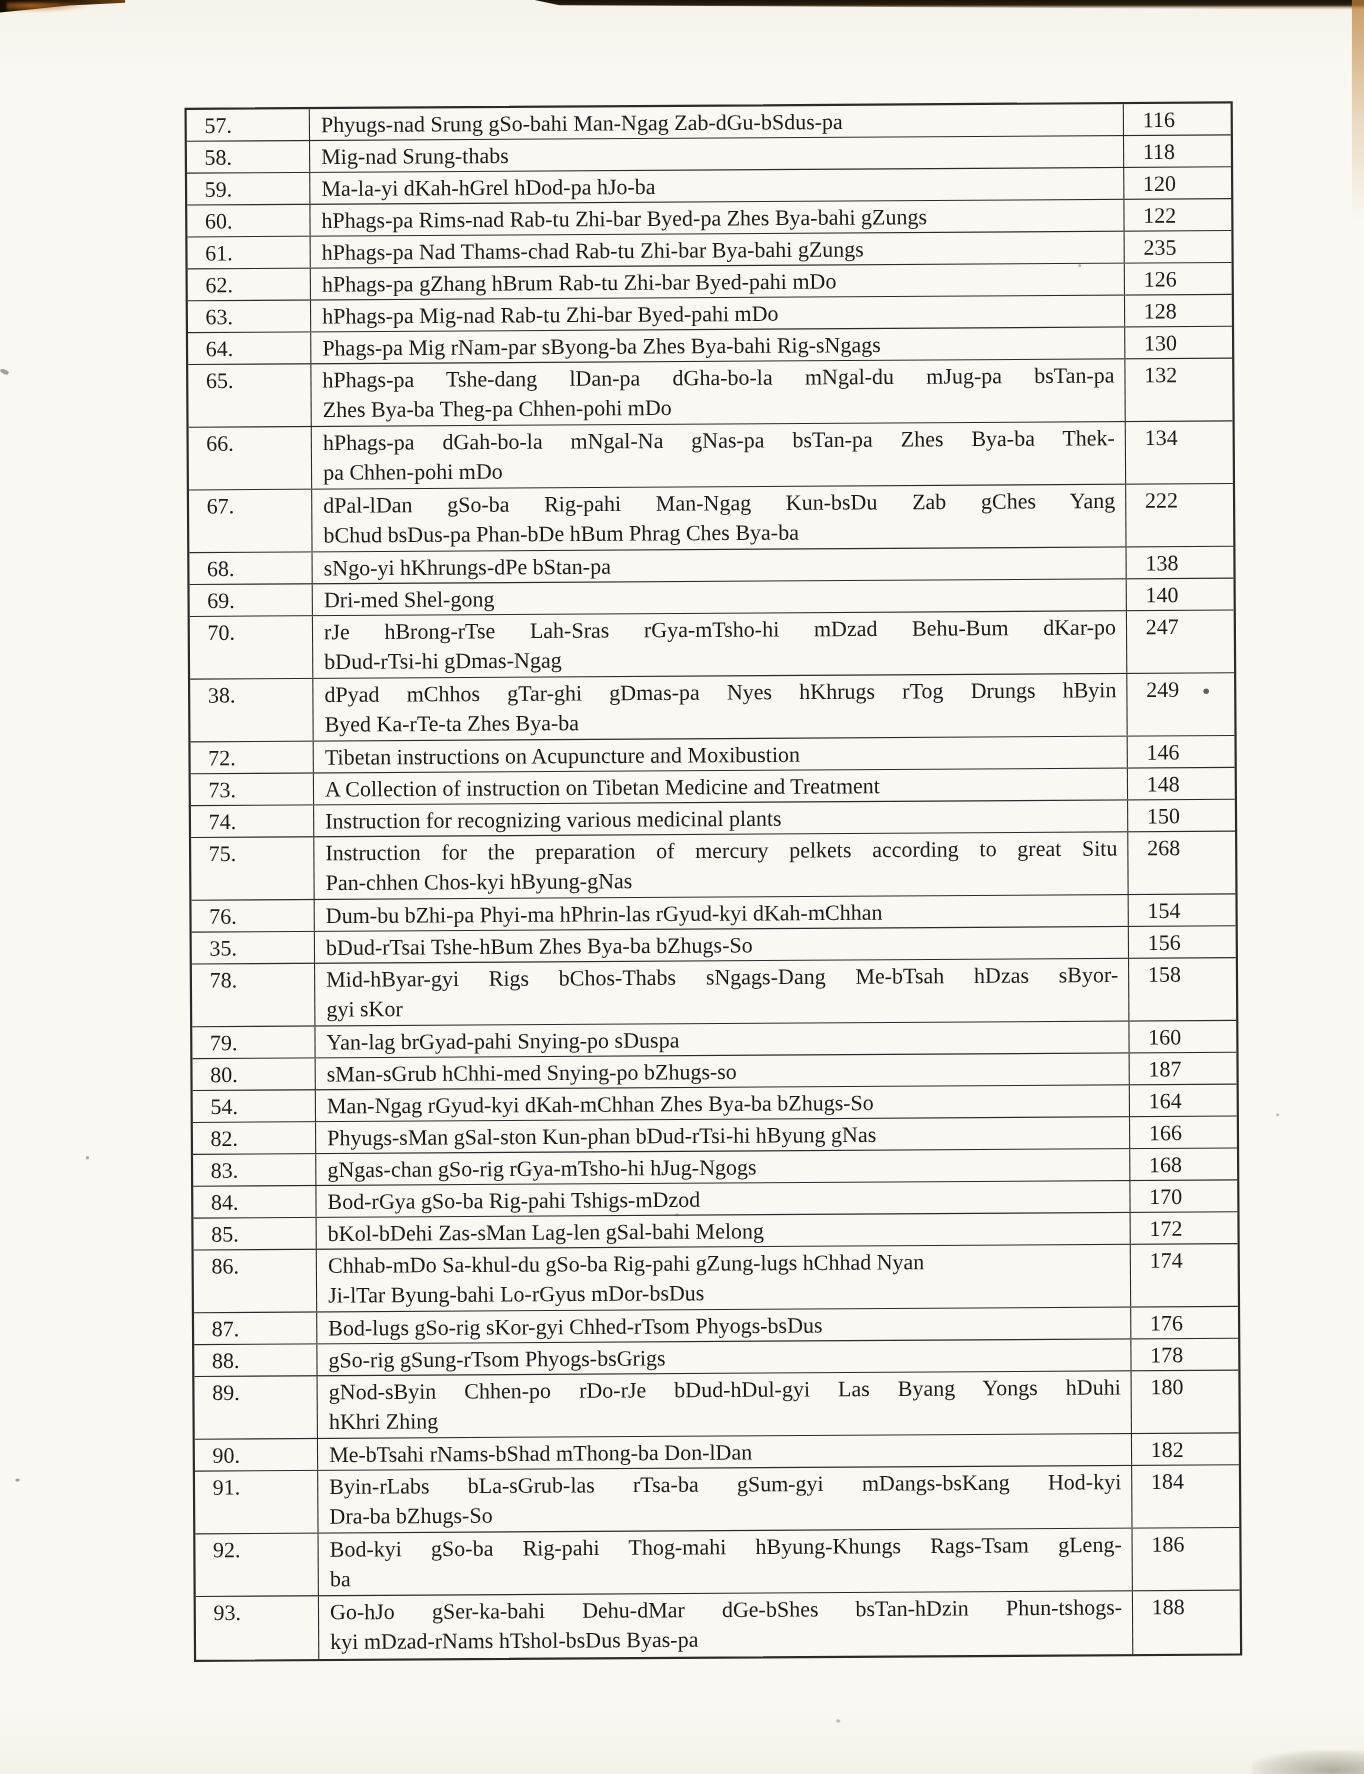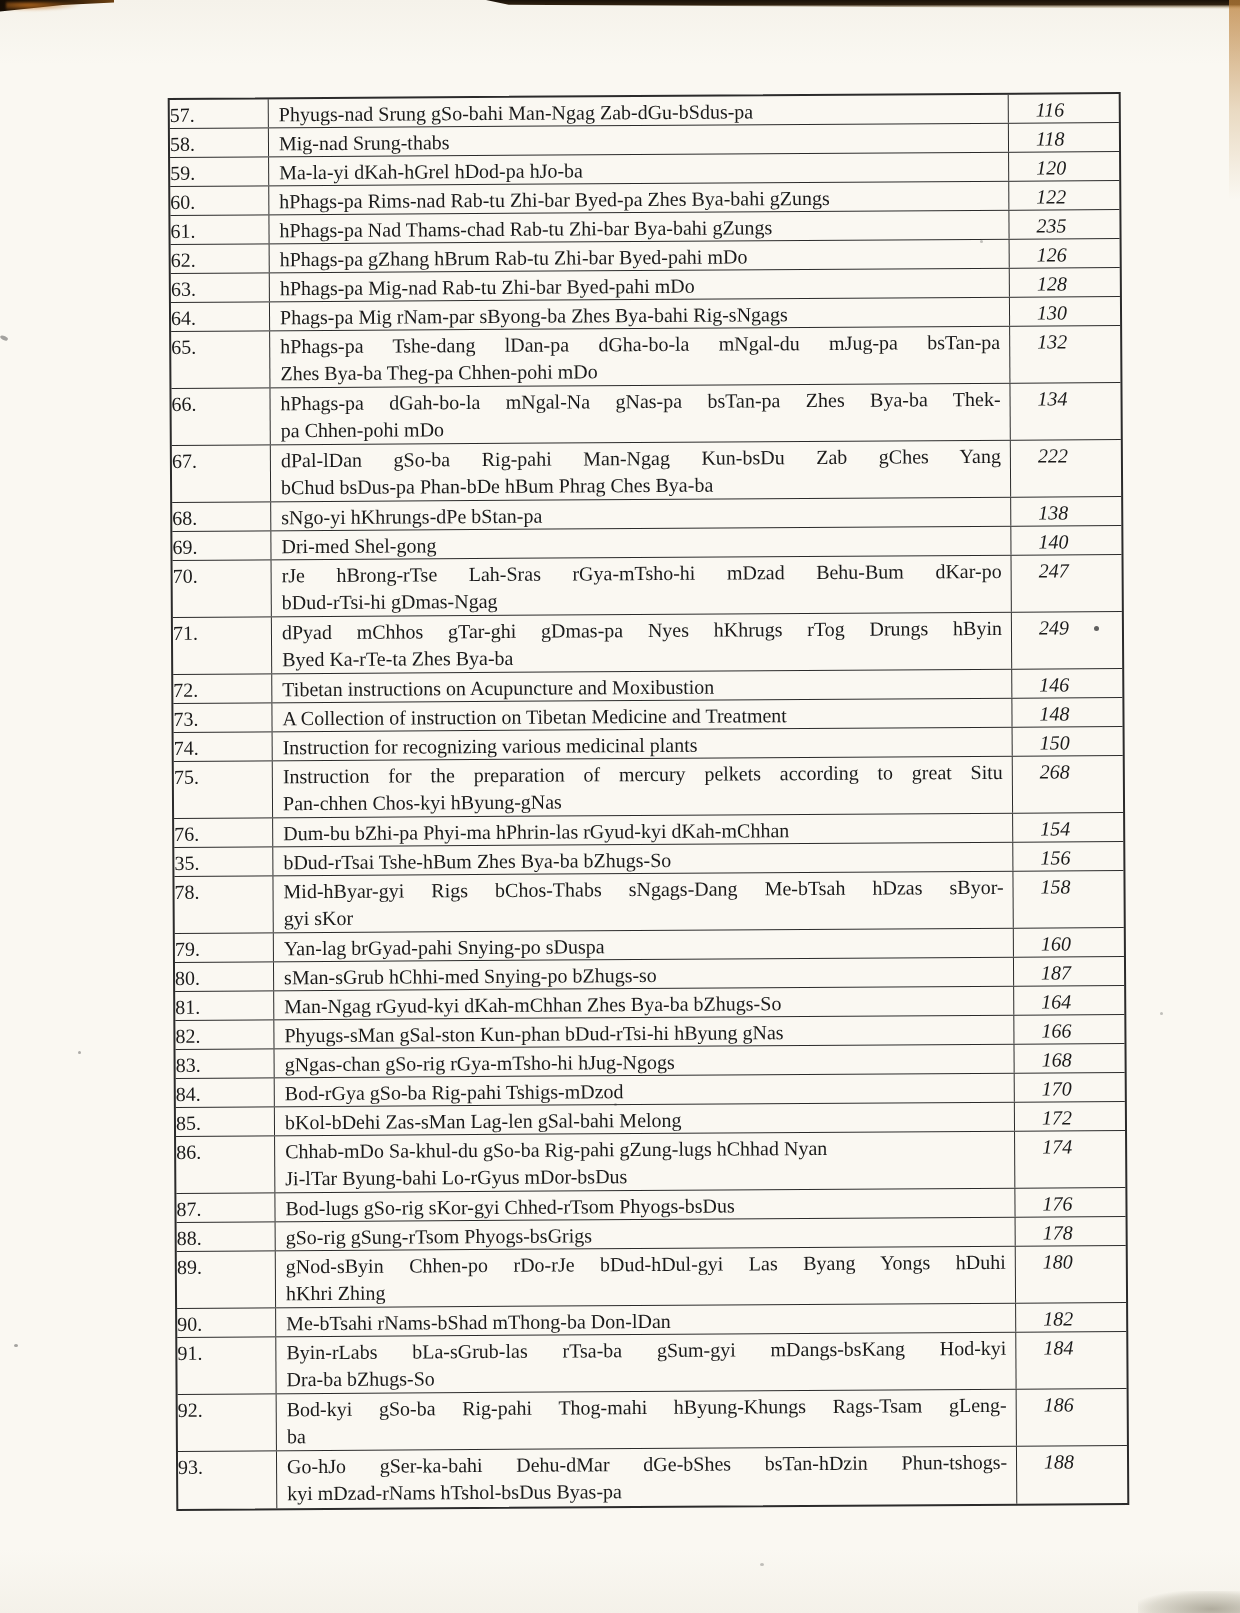--- a/index.html
+++ b/index.html
@@ -55,23 +55,23 @@
     transform:rotate(-0.35deg);
     transform-origin:50% 50%;
     box-sizing:border-box;
     background:transparent;
   }
   .row{display:flex;box-sizing:border-box;border-bottom:1.6px solid var(--line);}
   .row:last-child{border-bottom:none;}
   .r1{height:29px;}
   .r2{height:57px;}
   .cell{box-sizing:border-box;padding-top:2px;font-size:20px;line-height:26.5px;overflow:visible;}
-  .cell-no{width:99px;border-right:1.7px solid var(--line);padding-left:0;}
+  .cell-no{width:112px;border-right:1.7px solid var(--line);padding-left:16px;}
   .cell-title{width:740px;border-right:1.7px solid var(--line);padding-left:10px;padding-right:9px;}
-  .cell-page{flex:1;padding-left:27px;font-style:italic;}
+  .cell-page{flex:1;padding-left:17px;}
   .line{white-space:normal;}
   .line.justified{text-align:justify;text-align-last:justify;-moz-text-align-last:justify;}
 </style>
 </head>
 <body>
 
 <div class="art art-top-left"></div>
 <div class="art art-top-left-glow"></div>
 <div class="art art-top-band"></div>
 <div class="art art-right-streak"></div>
@@ -196,21 +196,21 @@
   <div class="row r2">
     <div class="cell cell-no">70.</div>
     <div class="cell cell-title">
         <div class="line justified">rJe hBrong-rTse Lah-Sras rGya-mTsho-hi mDzad Behu-Bum dKar-po</div>
         <div class="line">bDud-rTsi-hi gDmas-Ngag</div>
       </div>
     <div class="cell cell-page">247</div>
   </div>
 
   <div class="row r2">
-    <div class="cell cell-no">71.</div>
+    <div class="cell cell-no">38.</div>
     <div class="cell cell-title">
         <div class="line justified">dPyad mChhos gTar-ghi gDmas-pa Nyes hKhrugs rTog Drungs hByin</div>
         <div class="line">Byed Ka-rTe-ta Zhes Bya-ba</div>
       </div>
     <div class="cell cell-page">249</div>
   </div>
 
   <div class="row r1">
     <div class="cell cell-no">72.</div>
     <div class="cell cell-title">
@@ -279,21 +279,21 @@
 
   <div class="row r1">
     <div class="cell cell-no">80.</div>
     <div class="cell cell-title">
         <div class="line">sMan-sGrub hChhi-med Snying-po bZhugs-so</div>
       </div>
     <div class="cell cell-page">187</div>
   </div>
 
   <div class="row r1">
-    <div class="cell cell-no">81.</div>
+    <div class="cell cell-no">54.</div>
     <div class="cell cell-title">
         <div class="line">Man-Ngag rGyud-kyi dKah-mChhan Zhes Bya-ba bZhugs-So</div>
       </div>
     <div class="cell cell-page">164</div>
   </div>
 
   <div class="row r1">
     <div class="cell cell-no">82.</div>
     <div class="cell cell-title">
         <div class="line">Phyugs-sMan gSal-ston Kun-phan bDud-rTsi-hi hByung gNas</div>

